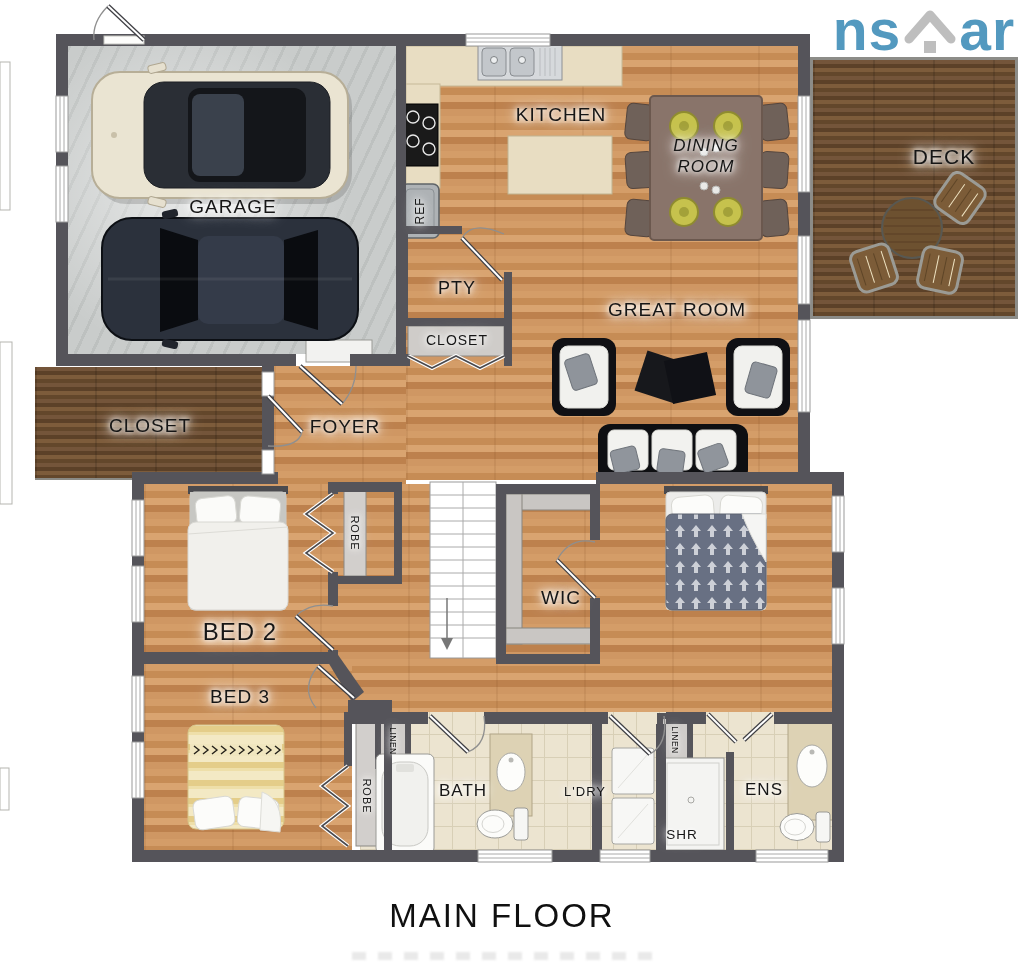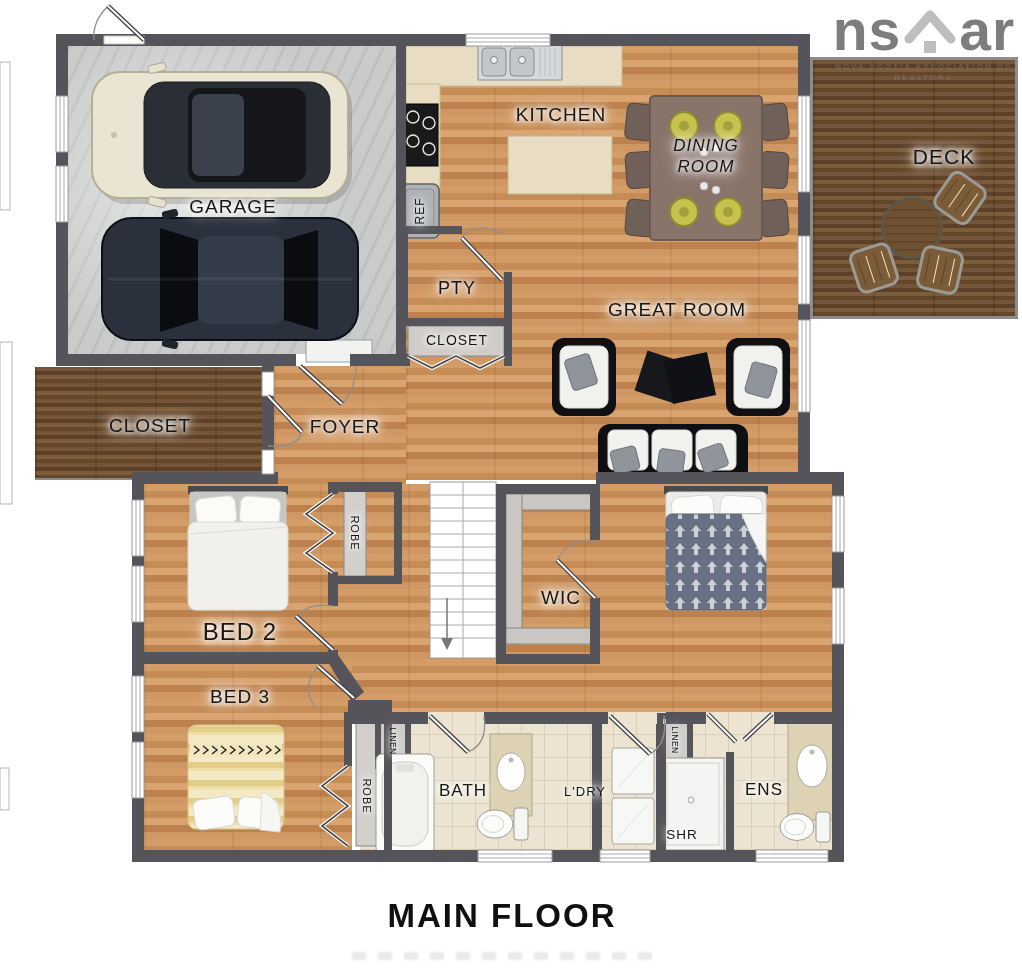--- a/index.html
+++ b/index.html
@@ -16,24 +16,24 @@
           repeating-linear-gradient(180deg, #74553a 0 4px, #5c4128 4px 8px, #7d5c3b 8px 12px, #63472b 12px 16px);}
   .lbl{position:absolute;transform:translate(-50%,-50%);color:#161616;white-space:nowrap;
        letter-spacing:1px;
        text-shadow:0 0 5px #fff,0 0 9px #fff,0 0 13px rgba(255,255,255,.95),0 0 18px rgba(255,255,255,.8);}
   .lbl.two{text-align:center;line-height:1.25;font-style:italic;}
   .lbl.v90{transform:translate(-50%,-50%) rotate(90deg);}
   .lbl.vm90{transform:translate(-50%,-50%) rotate(-90deg);}
   #plan-svg{position:absolute;left:0;top:0;}
   #watermark{position:absolute;left:830px;top:2px;width:188px;text-align:center;z-index:30;}
   .wm-row{display:flex;align-items:flex-end;justify-content:center;gap:2px;
-          font-weight:bold;font-size:57px;line-height:1;color:#404040;opacity:.68;letter-spacing:1px;}
+          font-weight:bold;font-size:57px;line-height:1;color:#0369a1;opacity:.68;letter-spacing:1px;}
   .wm-sub{margin-top:2px;font-size:7.5px;letter-spacing:2.4px;color:#8f8f8f;opacity:.5;line-height:1.5;}
   #title{position:absolute;left:502px;top:916px;transform:translate(-50%,-50%);
-         font-weight:bold;font-size:33px;letter-spacing:2px;color:#101010;white-space:nowrap;}
+         font-weight:normal;font-size:33px;letter-spacing:2px;color:#101010;white-space:nowrap;}
   #footer-faint{position:absolute;left:352px;top:952px;width:310px;height:8px;opacity:.18;filter:blur(1px);
          background:repeating-linear-gradient(90deg,#888 0 14px, transparent 14px 26px);}
   .z2{z-index:2}.z3{z-index:20}
 </style>
 </head>
 <body>
 
 <div id="stage">
 
   <div class="floor z2" style="left:68px;top:46px;width:328px;height:308px;background-color:#c9cccb;
@@ -520,21 +520,17 @@
 
   <div id="watermark">
     <div class="wm-row">
       <span>ns</span>
       <svg width="54" height="56" viewBox="0 0 54 56">
         <path d="M6,36 L27,12 L48,36" fill="none" stroke="#9b9b9b" stroke-width="9" stroke-linejoin="round" stroke-linecap="round" opacity=".95"></path>
         <rect x="21" y="38" width="12" height="12" fill="#9b9b9b" opacity=".95"></rect>
       </svg>
       <span>ar</span>
     </div>
-    <div class="wm-sub">
-      <div>NOVA SCOTIA ASSOCIATION OF</div>
-      <div>REALTORS</div>
-    </div>
   </div>
 
   <div id="title">MAIN FLOOR</div>
   <div id="footer-faint"></div>
 </div>
 
 </body></html>

